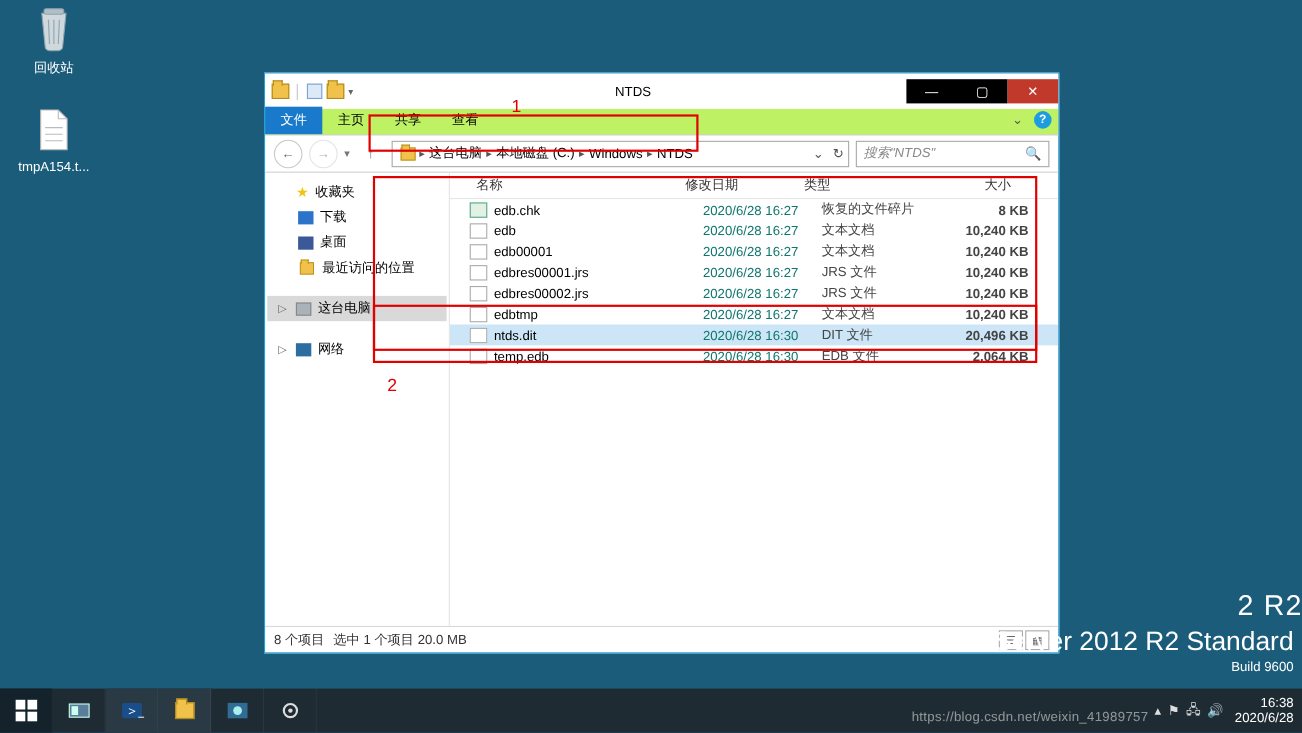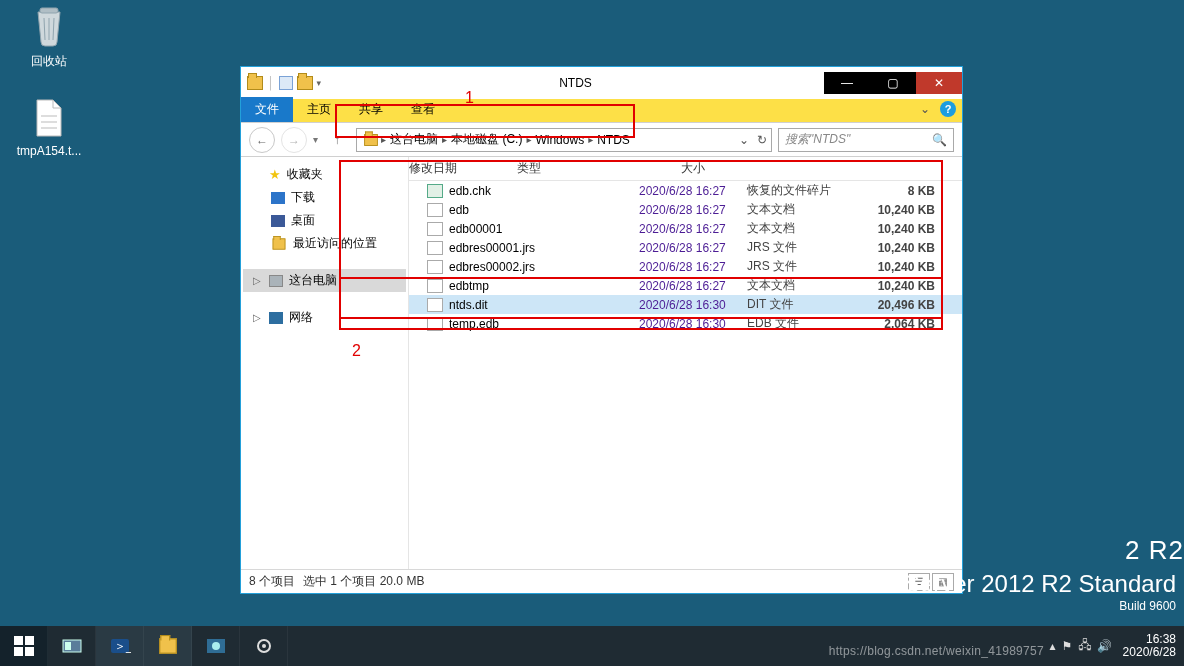--- a/index.html
+++ b/index.html
@@ -14,21 +14,21 @@
   .titlebar { height: 32px; background: #fff; display:flex; align-items:center; }
   .titlebar-icons { display:flex; align-items:center; gap:4px; padding:0 6px; }
   .folder-mini { width:16px; height:14px; background:#f0c14b; border:1px solid #b28b1a; position:relative; }
   .folder-mini::before { content:""; position:absolute; top:-4px; left:0; width:7px; height:4px; background:#f0c14b; border:1px solid #b28b1a; border-bottom:none;}
   .title-text { flex:1; text-align:center; font-size:12px; }
   .win-controls { display:flex; }
   .win-btn { width:46px; height:22px; display:flex; align-items:center; justify-content:center; color:#000; }
   .win-min { background:#000; color:#fff; }
   .win-max { background:#000; color:#fff; }
   .win-close { background:#c0392b; color:#fff; }
-  .ribbon { height:24px; background:#fde047; display:flex; align-items:flex-end; border-bottom:1px solid #d0d0d0; position:relative;}
+  .ribbon { height:24px; background:#bef264; display:flex; align-items:flex-end; border-bottom:1px solid #d0d0d0; position:relative;}
   .file-tab { background:#1979ca; color:#fff; padding:4px 14px; font-size:12px; }
   .ribbon-tab { padding:4px 14px; font-size:12px; }
   .ribbon-right { position:absolute; right:6px; top:2px; display:flex; gap:10px; align-items:center;}
   .help-circle { width:16px; height:16px; border-radius:50%; background:#1c9de0; color:#fff; display:flex; align-items:center; justify-content:center; font-size:11px; font-weight:bold;}
 
   .addr-row { height:34px; display:flex; align-items:center; gap:6px; padding:4px 8px; border-bottom:1px solid #d0d0d0; }
   .nav-btn { width:26px; height:26px; border:1px solid #c8c8c8; border-radius:14px; display:flex; align-items:center; justify-content:center; color:#666;}
   .addr-bar { flex:1; height:24px; border:1px solid #a9a9a9; display:flex; align-items:center; gap:2px; padding:0 4px 0 6px; position:relative;}
   .crumb { padding:0 2px; font-size:12px;}
   .crumb-sep { color:#555; font-size:10px; }
@@ -51,21 +51,21 @@
   .c-name { width:214px; padding-left:24px;}
   .c-date { width:108px;}
   .c-type { width:114px;}
   .c-size { width:90px; text-align:right; padding-right:16px;}
   .files { flex:1; overflow:auto; }
   .row { display:flex; height:19px; align-items:center; font-size:12px; }
   .row.selected { background:#cde6f7;}
   .file-icn { width:16px; height:14px; margin:0 6px 0 18px; background:#fff; border:1px solid #aaa; position:relative; flex:none;}
   .file-icn.chk { border-color:#5a8; background:#e2f0e6;}
   .r-name { width:190px; }
-  .r-date { width:108px; color:#4c1d95;}
+  .r-date { width:108px; color:#0f766e;}
   .r-type { width:114px; color:#444;}
   .r-size { width:90px; text-align:right; padding-right:16px; color:#444;font-weight:bold;}
 
   .statusbar { height:24px; border-top:1px solid #d8d8d8; display:flex; align-items:center; padding:0 8px; gap:8px; font-size:12px; color:#333;}
   .status-right { margin-left:auto; display:flex; gap:2px;}
   .view-btn { width:22px; height:18px; border:1px solid #aaa; display:flex; align-items:center; justify-content:center; color:#666; font-size:10px;}
 
   
   .anno-box { position:absolute; border:2px solid #e10000; pointer-events:none; }
   .anno-label { position:absolute; color:#e10000; font-size:16px; pointer-events:none; }
@@ -204,20 +204,21 @@
       <div style="height:14px"></div>
       <div class="tree-item">
         <span class="tree-caret">▷</span>
         <span class="net-icn"></span>
         <span>网络</span>
       </div>
     </div>
 
     <div class="content">
       <div class="cols">
+        <div class="c-name">名称</div>
         <div class="c-date">修改日期</div>
         <div class="c-type">类型</div>
         <div class="c-size">大小</div>
       </div>
       <div class="files" id="file-list">
           <div class="row">
             <span class="file-icn chk"></span>
             <span class="r-name">edb.chk</span>
             <span class="r-date">2020/6/28 16:27</span>
             <span class="r-type">恢复的文件碎片</span>

